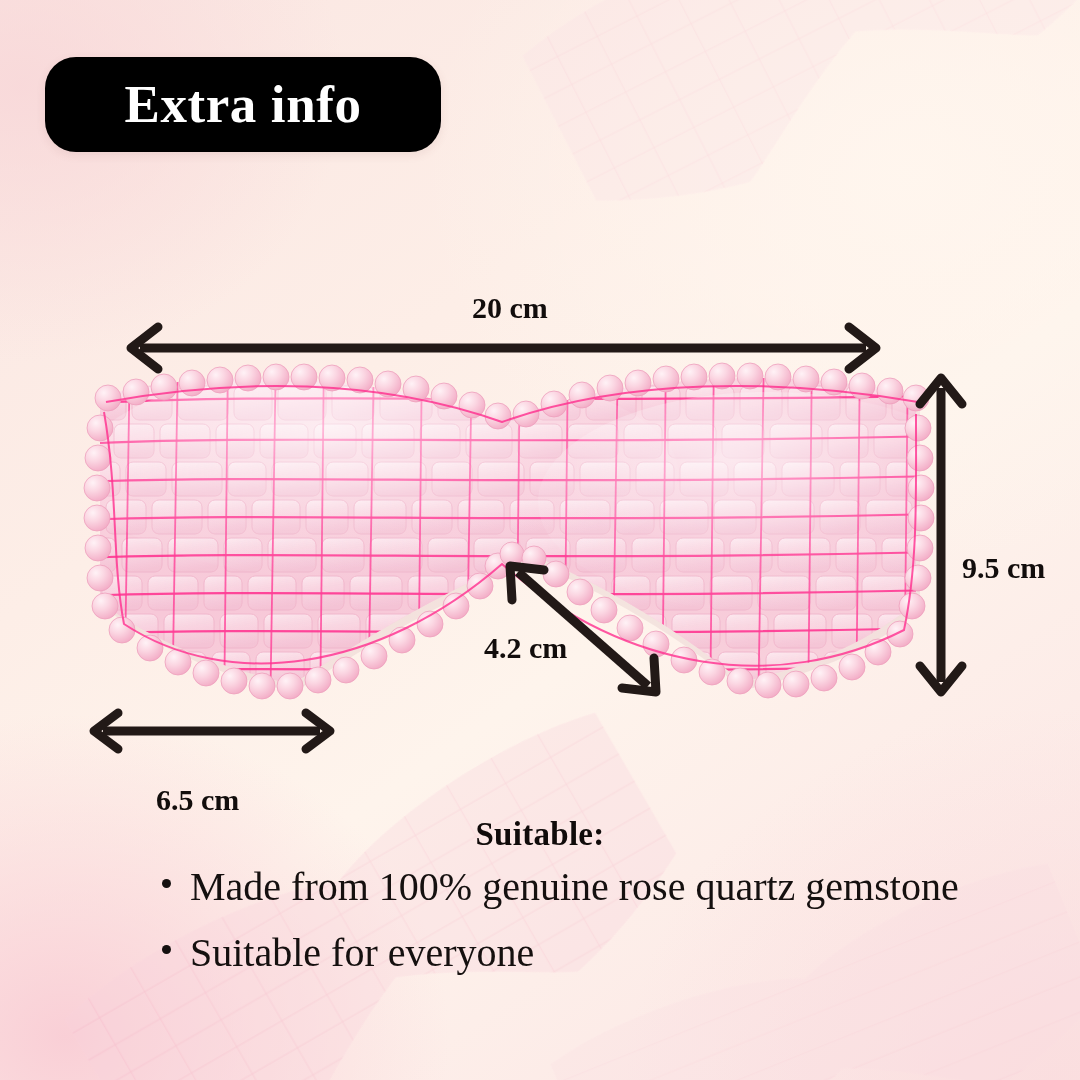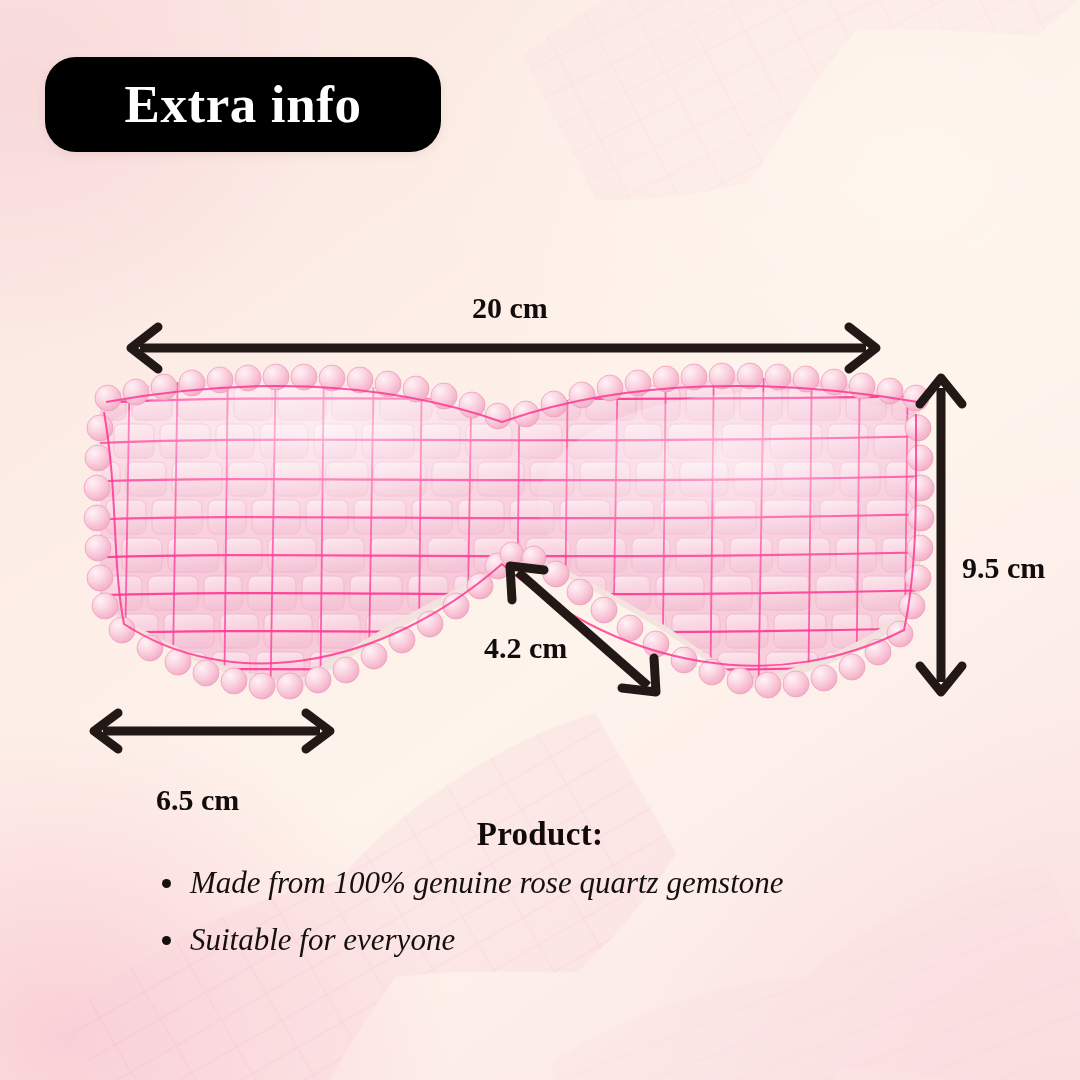--- a/index.html
+++ b/index.html
@@ -82,27 +82,26 @@
     line-height:1;
   }
   #features ul{
     list-style:none;
     margin:0;
     padding:0 0 0 158px;
   }
   #features li{
     position:relative;
     font-family:"Liberation Serif", serif;
-    font-size:31px;
+    font-size:40px;
     color:#15100f;
     line-height:1;
     margin-bottom:26px;
     padding-left:32px;
     white-space:nowrap;
-    font-style:italic;
   }
   #features li:before{
     content:"";
     position:absolute;
     left:4px;top:12px;
     width:9px;height:9px;
     background:#15100f;
     border-radius:50%;
   }
 </style>
@@ -479,20 +478,20 @@
       </g>
     </svg>
   </div>
 
   <span id="lbl-width" class="dimlabel">20 cm</span>
   <span id="lbl-height" class="dimlabel">9.5 cm</span>
   <span id="lbl-wing" class="dimlabel">6.5 cm</span>
   <span id="lbl-nose" class="dimlabel">4.2 cm</span>
 
   <div id="features">
-    <div class="heading">Product:</div>
+    <div class="heading">Suitable:</div>
     <ul>
       <li>Made from 100% genuine rose quartz gemstone</li>
       <li>Suitable for everyone</li>
     </ul>
   </div>
 
 </div>
 
 </body></html>

